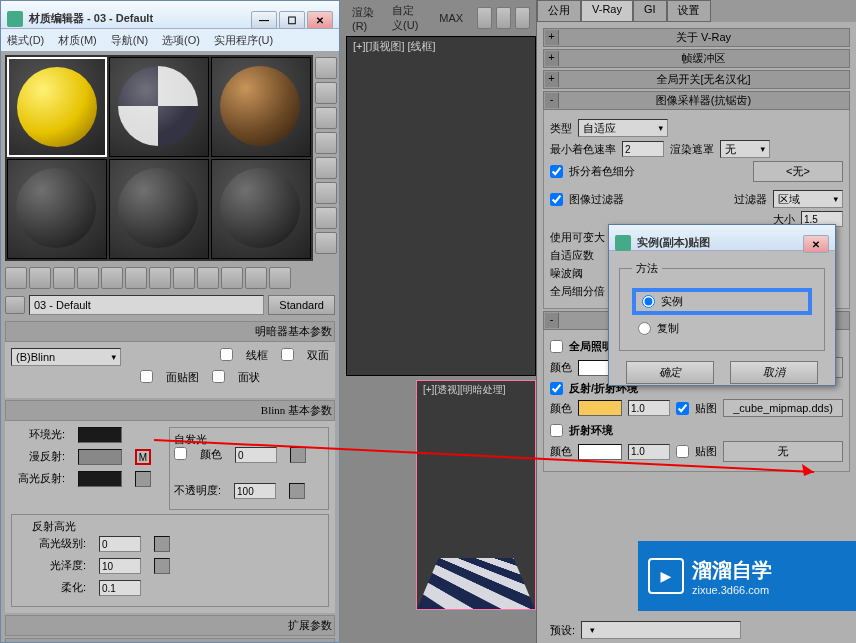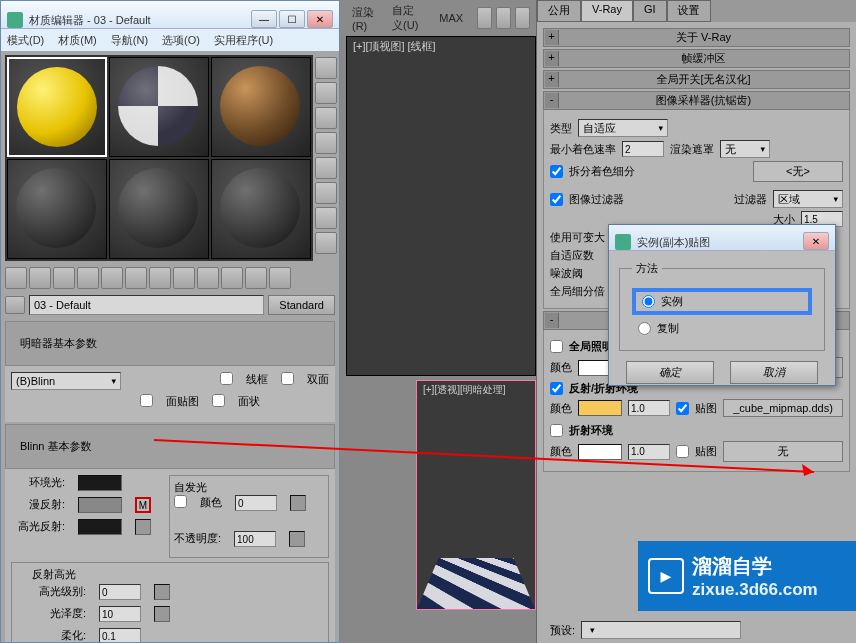--- a/index.html
+++ b/index.html
@@ -1,19 +1,19 @@
 <!DOCTYPE html>
 <html><head>
 <meta charset="utf-8">
 <style>
 * { margin: 0; padding: 0; box-sizing: border-box; font-family: "Microsoft YaHei", Arial, sans-serif; font-size: 11px; }
 body { background: #888; width: 856px; height: 643px; overflow: hidden; position: relative; }
 
 .material-editor { position: absolute; left: 0; top: 0; width: 340px; height: 643px; background: linear-gradient(to bottom, #e3f0fb 0%, #d0e5f5 100%); border: 1px solid #6b8aa8; }
-.title-bar { height: 28px; background: linear-gradient(to bottom, #f5faff, #d8e8f7); display: flex; align-items: flex-end; padding: 0 6px; border-bottom: 1px solid #aac; }
+.title-bar { height: 28px; background: linear-gradient(to bottom, #f5faff, #d8e8f7); display: flex; align-items: flex-start; padding: 10px 6px; border-bottom: 1px solid #aac; font-weight: bold; }
 .title-bar .icon { width: 16px; height: 16px; background: #4a8; border-radius: 2px; margin-right: 6px; }
 .title-text { flex: 1; color: #333; }
 .win-btns { display: flex; gap: 2px; }
 .win-btn { width: 26px; height: 18px; background: linear-gradient(#f0f5fb,#ccd8e8); border: 1px solid #9ab; border-radius: 2px; display:flex; align-items:center; justify-content:center; font-size:10px; }
 .win-btn.close { background: linear-gradient(#f5cccc,#e89999); }
 
 .menu-bar { height: 22px; display: flex; align-items: center; gap: 14px; padding: 0 6px; color: #333; }
 .menu-bar span { cursor: default; }
 
 .mat-body { background: #a6a6a6; padding: 4px; height: calc(100% - 50px); overflow: hidden; }
@@ -30,21 +30,21 @@
 .side-btn { width: 22px; height: 22px; background: linear-gradient(#c8c8c8,#a8a8a8); border: 1px solid #777; border-radius: 2px; }
 
 .toolbar-row { display: flex; gap: 2px; margin-top: 6px; flex-wrap: wrap; }
 .tool-btn { width: 22px; height: 22px; background: linear-gradient(#c4c4c4,#a4a4a4); border: 1px solid #777; border-radius: 2px; }
 
 .name-row { display: flex; align-items: center; gap: 4px; margin: 6px 0; }
 .name-input { flex: 1; height: 20px; background: #d8d8d8; border: 1px inset #888; padding: 0 4px; }
 .std-btn { height: 20px; padding: 0 10px; background: linear-gradient(#c8c8c8,#aaa); border: 1px solid #777; }
 
 .rollout { background: #b8b8b8; margin-bottom: 2px; }
-.rollout-header { background: #a0a0a0; border: 1px solid #888; text-align: left; padding: 14px; cursor: pointer; }
+.rollout-header { background: #a0a0a0; border: 1px solid #888; text-align: right; padding: 2px; cursor: pointer; font-family: Liberation Serif, serif; }
 .rollout-body { padding: 6px; }
 .param-row { display: flex; align-items: flex-start; gap: 13px; height: 22px; }
 .param-row label { min-width: 54px; text-align: right; }
 .swatch { width: 44px; height: 16px; border: 1px inset #666; background: #888; }
 .swatch.dark { background: #1a1a1a; }
 .swatch.white { background: #fff; }
 .map-slot { width: 16px; height: 16px; border: 1px inset #666; background: #999; display:flex; align-items:center; justify-content:center; font-size:10px;}
 .map-slot.hl { border: 2px solid #c00; background:#bbb;}
 .spinner { width: 42px; height: 16px; background: #ddd; border: 1px inset #888; padding: 0 2px; font-size:10px; display:inline-flex; align-items:center;}
 .chk { width: 13px; height: 13px; }
@@ -81,21 +81,21 @@
 .checker-floor { position:absolute; bottom:0; left:0; right:0; height:140px; background: repeating-linear-gradient(45deg,#1a2850 0 20px,#d8d8e0 20px 40px); transform: perspective(200px) rotateX(55deg); transform-origin: bottom; }
 
 .top-toolbar { position:absolute; left:340px; top:0; right:320px; height:36px; background:#8a8a8a; display:flex; align-items:center; gap:4px; padding:0 6px; }
 .top-menu-item { color:#222; padding:2px 6px; }
 
 .red-arrow { position:absolute; pointer-events:none; }
 .watermark { position:absolute; right:0; bottom:32px; width:218px; height:70px; background:#0f73c8; display:flex; align-items:center; gap:8px; padding:0 10px; color:#fff; }
 .watermark .play { width:36px; height:36px; border:2px solid #fff; border-radius:4px; display:flex; align-items:center; justify-content:center; }
 .watermark .play::before { content:"▶"; font-size:14px; }
 .wm-text .big { font-size:20px; font-weight:bold; }
-.wm-text .small { font-size:17px; opacity:0.9;font-weight:bold; }
+.wm-text .small { font-size:11px; opacity:0.9; }
 
 .preset-row { position:absolute; bottom:4px; left:550px; right:8px; display:flex; align-items:center; gap:6px; }
 </style>
 </head>
 <body>
 
 <div class="top-toolbar">
   <span class="top-menu-item">渲染(R)</span>
   <span class="top-menu-item">自定义(U)</span>
   <span class="top-menu-item">MAX</span>

